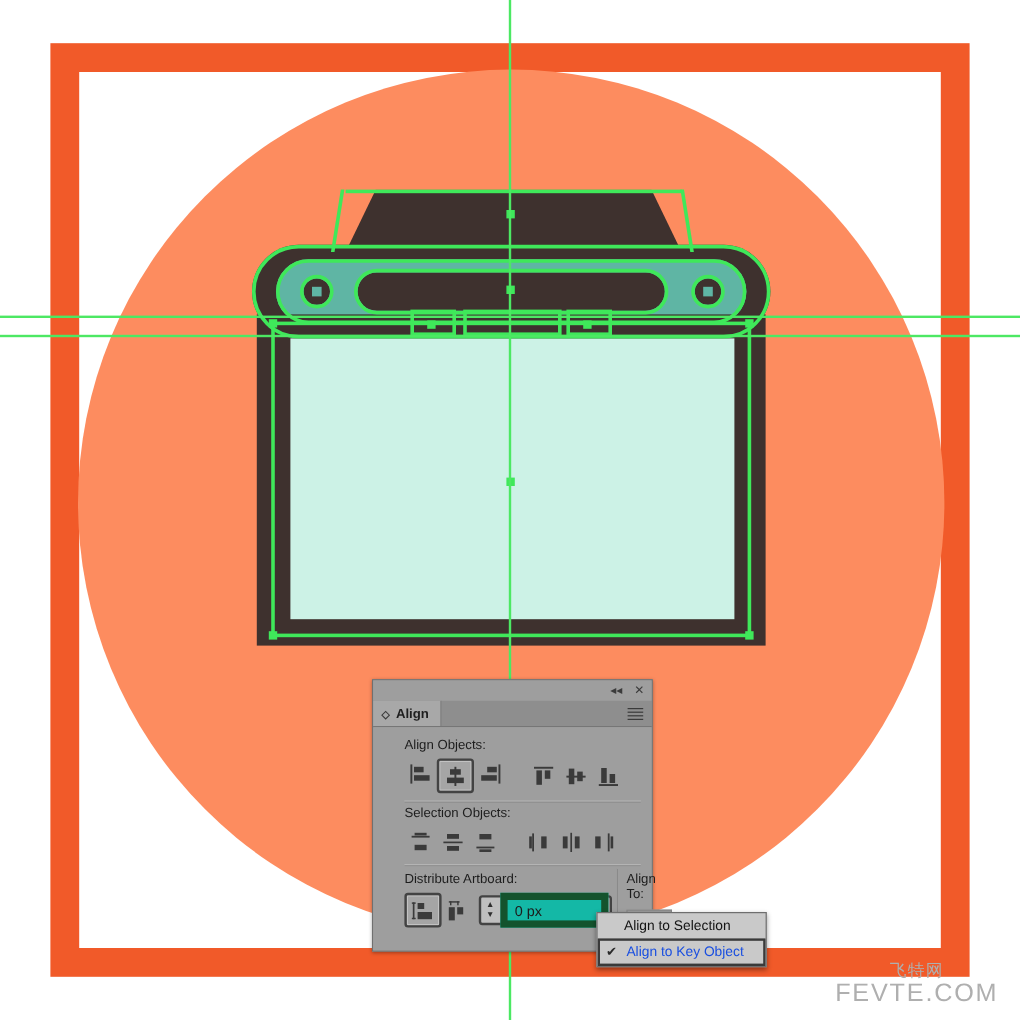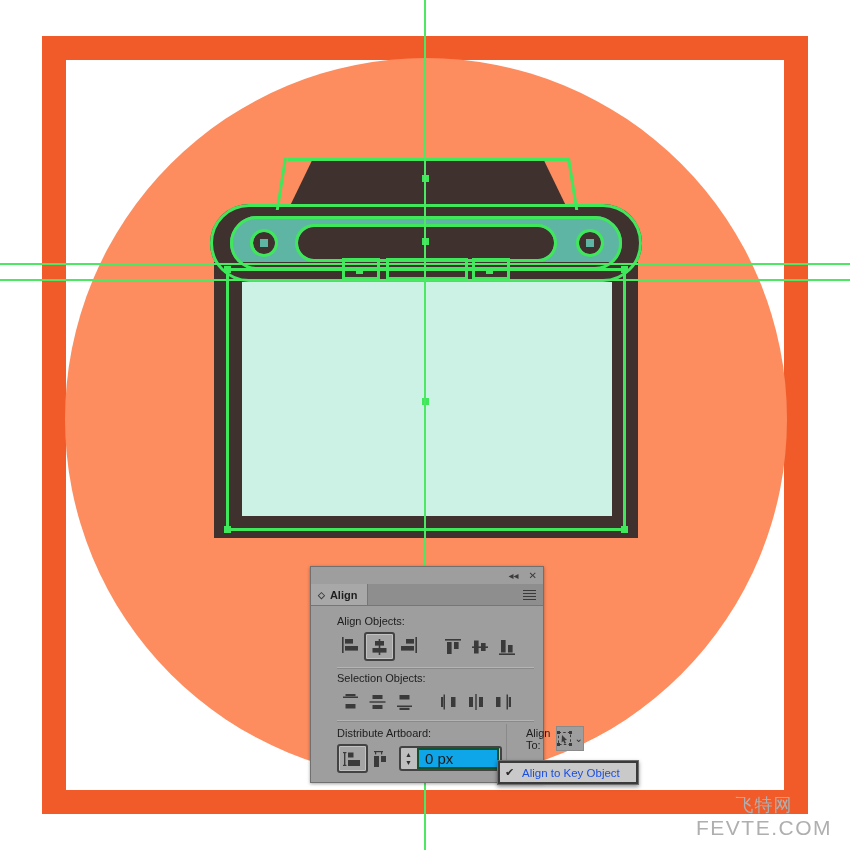--- a/index.html
+++ b/index.html
@@ -289,35 +289,34 @@
     justify-content: center;
     gap: 2px;
     color: #2E2E2E;
     font-size: 7px;
     line-height: 6px;
     cursor: pointer;
   }
   .stepper-input {
     width: 72px;
     height: 17px;
-    background: #0ea5e9;
-    border: 2px solid #14532d;
+    background: #14b8a6;
+    border: 6px solid #14532d;
     margin: 0 1px;
     display: flex;
     align-items: center;
     padding-left: 6px;
-    font-size: 15px;
+    font-size: 12px;
     color: #1C1C1C;
   }
   .alignto-col {
     width: 58px;
     display: flex;
-    flex-direction: row;
+    flex-direction: column;
     align-items: flex-start;
-    margin-left: 12px;
   }
   .alignto-btn {
     margin-top: 2px;
     width: 36px;
     height: 23px;
     background: #9E9E9E;
     border: 1px solid #8A8A8A;
     display: flex;
     align-items: center;
     justify-content: center;
@@ -362,21 +361,21 @@
   
   #watermark {
     position: absolute;
     right: 18px;
     bottom: 10px;
     text-align: center;
     color: #AFAFAF;
     line-height: 1.15;
     pointer-events: none;
   }
-  .wm-cn { font-size: 18px; letter-spacing: 1px; }
+  .wm-cn { font-size: 14px; letter-spacing: 1px; }
   .wm-en { font-size: 21px; letter-spacing: 1.5px; }
 </style>
 </head>
 <body>
 
 <div id="stage">
 
   <div id="artboard-frame"></div>
 
   <div id="bg-circle"></div>
@@ -615,20 +614,23 @@
             </svg>
             <span style="font-size:10px;color:#2E2E2E;">⌄</span>
           </div>
         </div>
       </div>
 
     </div>
   </div>
 
   <div id="align-dropdown">
+    <div class="menu-item">
+      <span>Align to Selection</span>
+    </div>
     <div class="menu-item checked">
       <span class="menu-check">✔</span>
       <span>Align to Key Object</span>
     </div>
   </div>
 
   <div id="watermark">
     <div class="wm-cn">飞特网</div>
     <div class="wm-en">FEVTE.COM</div>
   </div>

